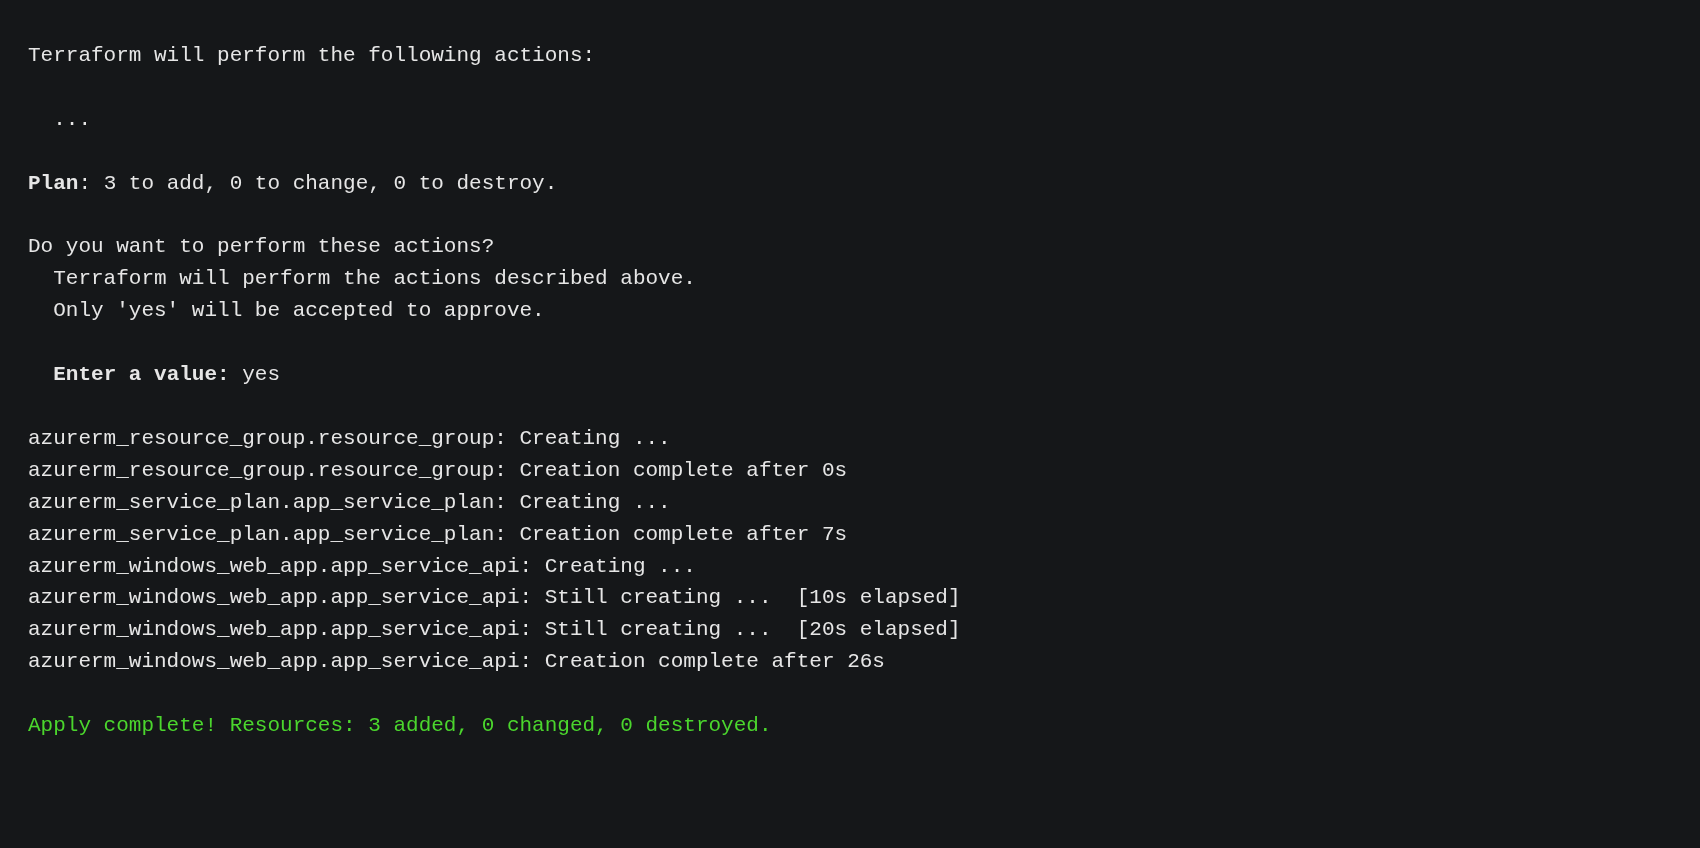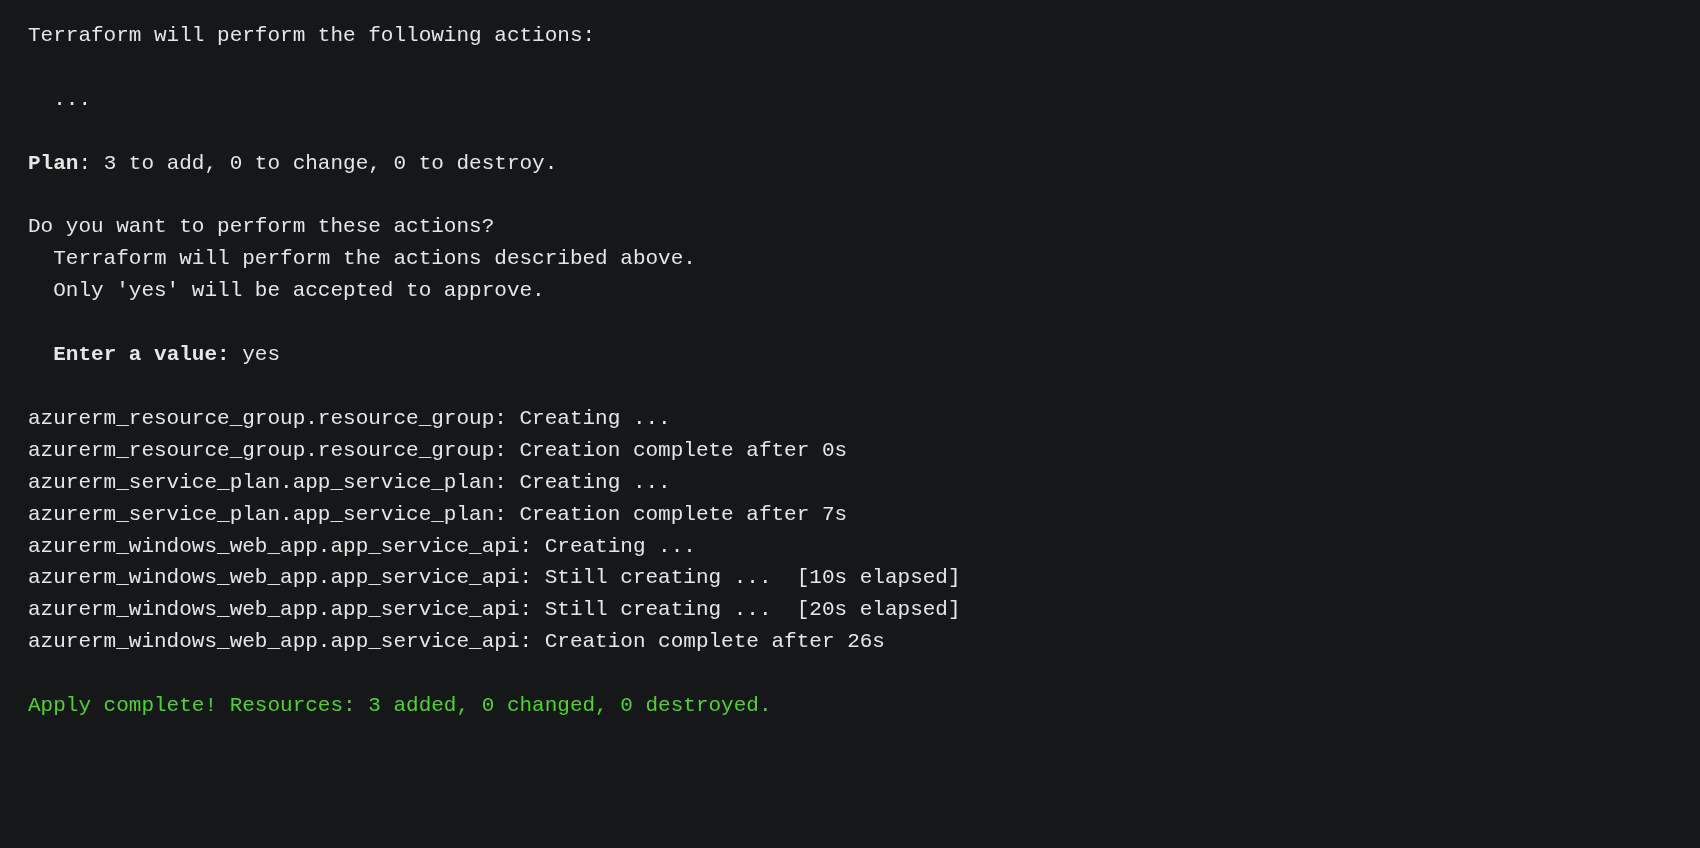--- a/index.html
+++ b/index.html
@@ -8,21 +8,21 @@
     width: 1700px;
     height: 848px;
     background: #151719;
     overflow: hidden;
   }
   .terminal {
     font-family: "SFMono-Regular", "Consolas", "Menlo", "Liberation Mono", "Courier New", monospace;
     font-size: 21px;
     line-height: 1.52;
     color: #e6e6e6;
-    padding: 20px 28px;
+    padding: 40px 28px;
     white-space: pre;
   }
   .terminal .bold { font-weight: 700; }
   .terminal .green { color: #4bd62d; }
 </style>
 </head>
 <body>
 
 <div class="terminal"><span>Terraform will perform the following actions:</span>
 

